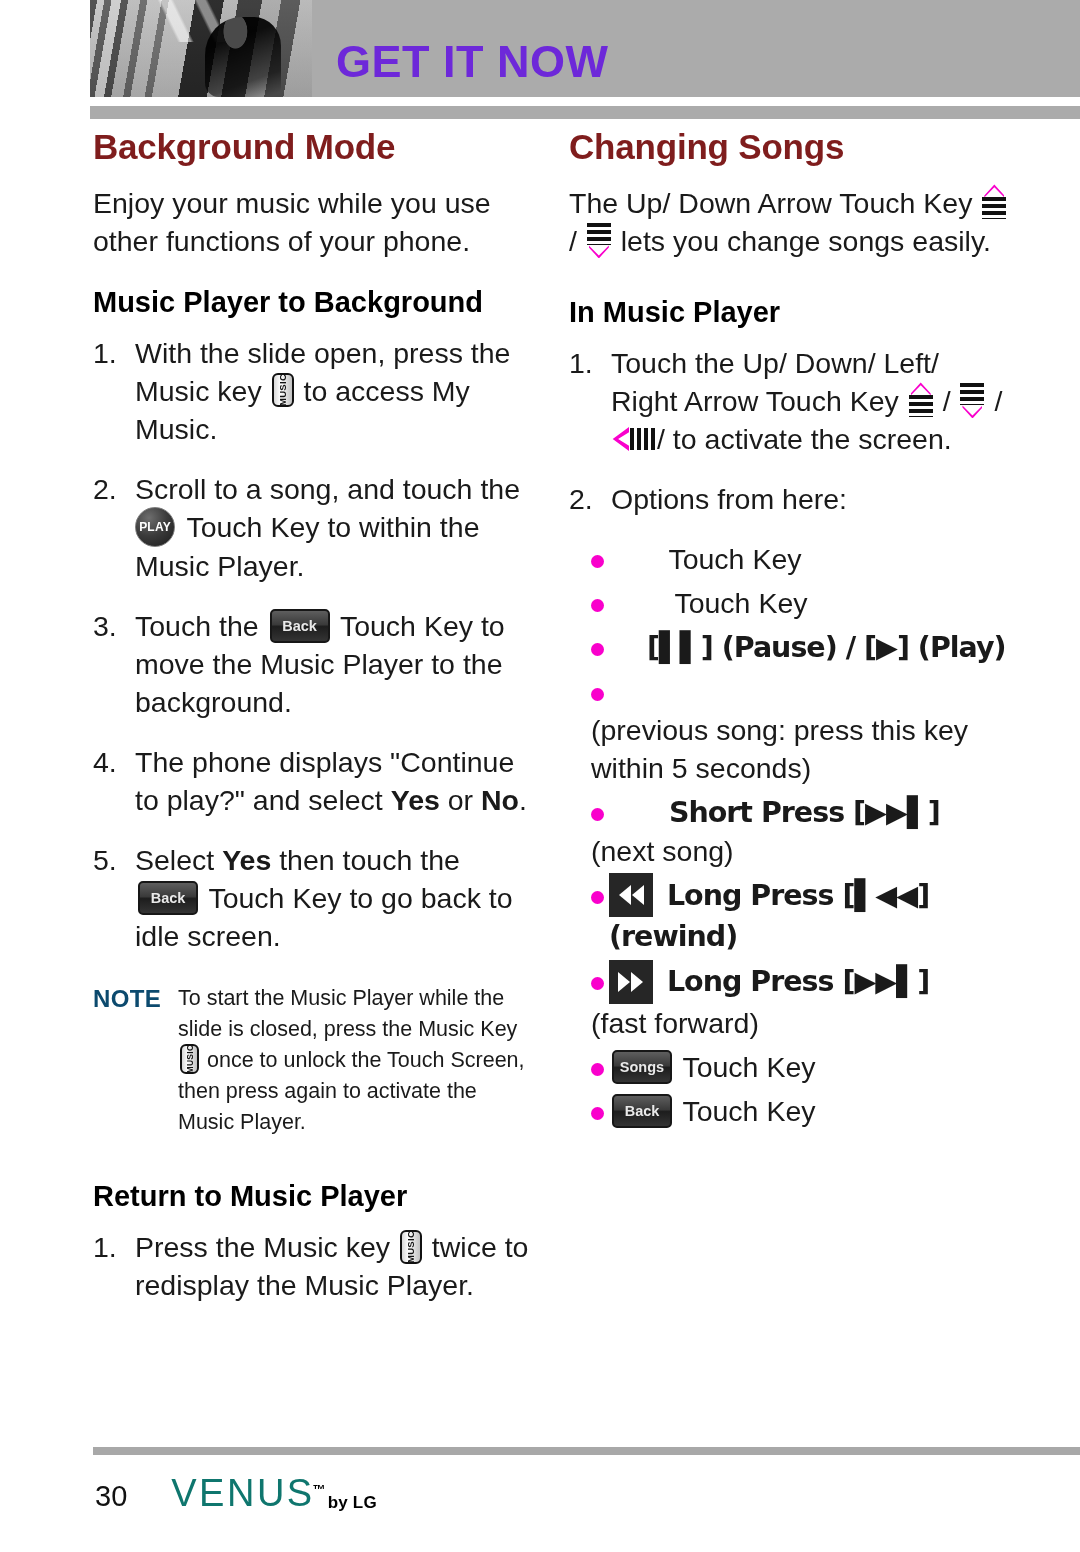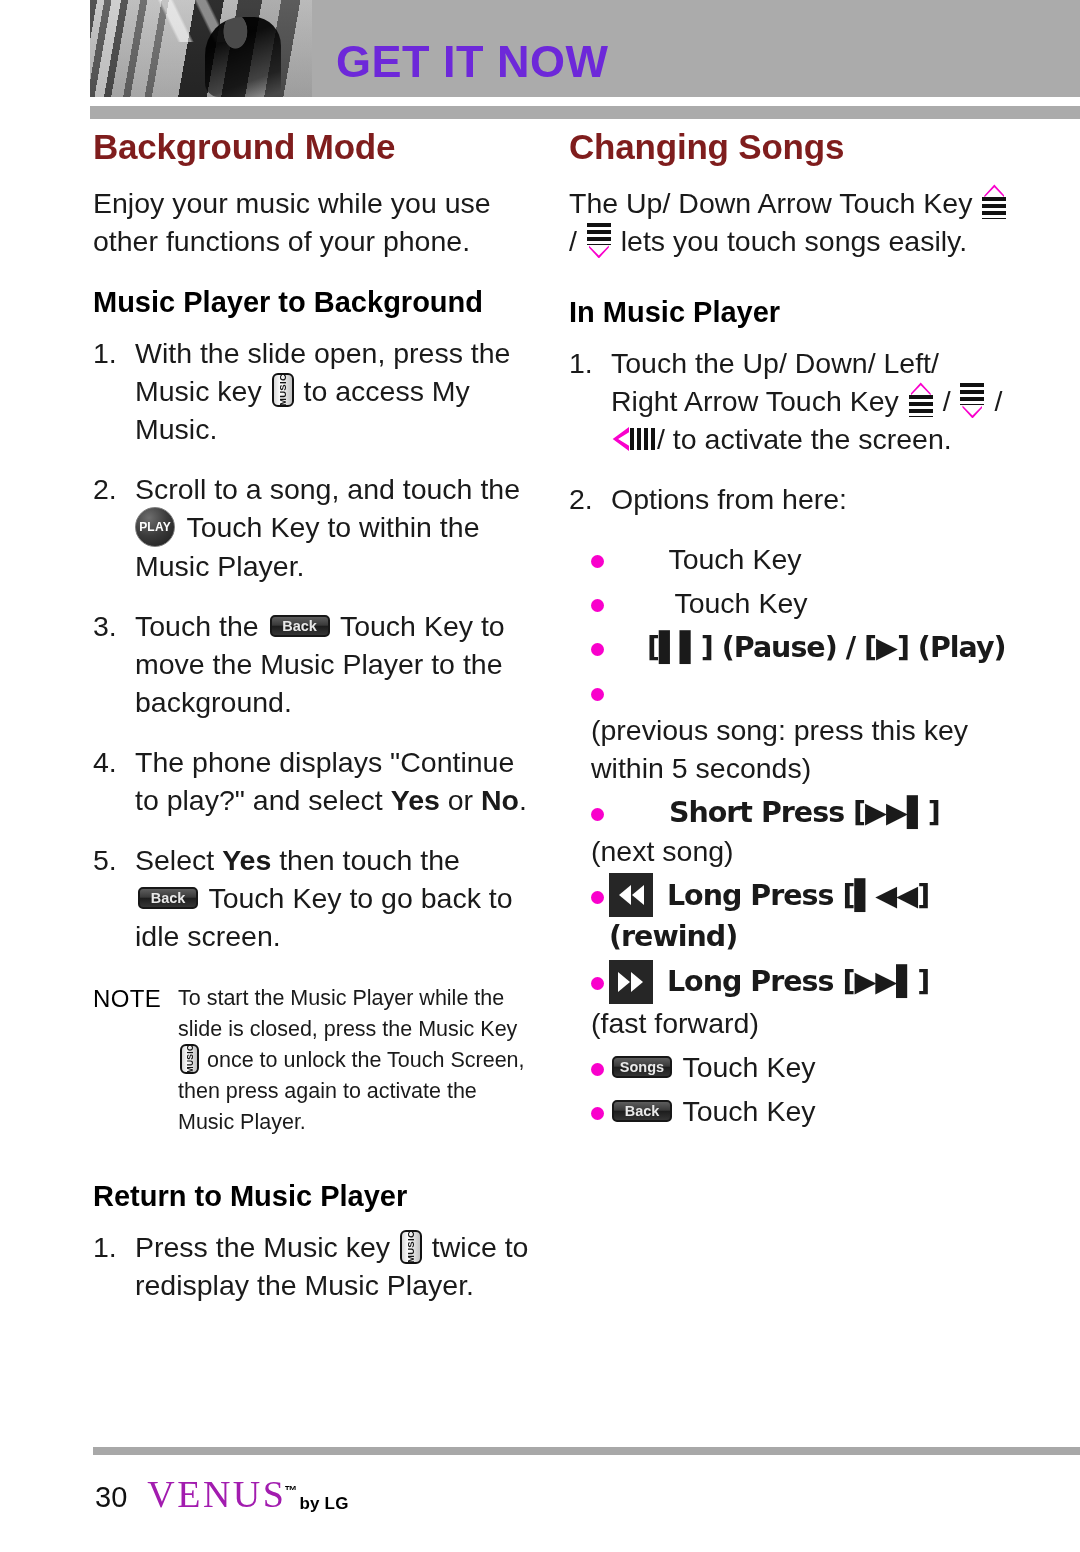--- a/index.html
+++ b/index.html
@@ -94,21 +94,21 @@
   .opt-indent { display: inline-block; width: 52px; }
   .opt-indent-sm { display: inline-block; width: 30px; }
 
   
   .note {
     position: relative; margin-top: 28px;
     font-size: 21.5px; line-height: 31px; color: #1a1a1a;
   }
   .note .lbl {
     position: absolute; left: 0; top: 0;
-    color: #000000; font-weight: normal; font-size: 24px; letter-spacing: .4px;
+    color: #0c4a6e; font-weight: bold; font-size: 24px; letter-spacing: .4px;
   }
   .note .txt { margin-left: 85px; }
 
   
   .ic { display: inline-block; vertical-align: middle; }
 
   
   .ic-music {
     width: 22px; height: 34px; border-radius: 6px;
     border: 2.2px solid #111;
@@ -133,21 +133,21 @@
   }
   .ic-play i {
     position: absolute; left: 50%; top: 50%;
     transform: translate(-50%,-50%);
     font-style: normal; font-weight: bold; font-size: 12px;
     color: #fff; letter-spacing: .2px;
   }
 
   
   .ic-key {
-    min-width: 60px; height: 22px; border-radius: 5px;
+    min-width: 60px; height: 34px; border-radius: 5px;
     background: linear-gradient(#5e5e5e 0%, #3a3a3a 45%, #1d1d1d 52%, #343434 100%);
     border: 2px solid #171717;
     position: relative; margin: -5px 3px 0 3px; padding: 0 9px;
   }
   .ic-key i {
     position: absolute; left: 50%; top: 50%;
     transform: translate(-50%,-50%);
     font-style: normal; font-weight: bold; font-size: 14.5px;
     color: #e9e9e9; white-space: nowrap;
   }
@@ -199,21 +199,21 @@
     background: #a8a8a8;
   }
   .footer {
     position: absolute; left: 95px; top: 1472px;
     display: flex; align-items: baseline; gap: 20px;
   }
   .pagenum { font-size: 29px; color: #111; }
   .logo { display: flex; align-items: flex-end; }
   .logo .venus {
     font-size: 38px; font-weight: normal; letter-spacing: 2.5px;
-    color: #a21caf; font-family: Liberation Serif, serif;
+    color: #0f766e; font-family: Liberation Sans, sans-serif; margin-left: 24px;
   }
   .logo .tm { font-size: 13px; font-weight: bold; position: relative; top: -18px; left: -2px; }
   .logo .bylg { font-size: 17px; font-weight: bold; letter-spacing: .2px; position: relative; top: -2px; }
 </style>
 </head>
 <body>
 
 <div class="page">
 
   <div class="header-band"></div>
@@ -300,21 +300,21 @@
 
     <p class="body">
       <span>The Up/ Down Arrow Touch Key</span>
       <span class="ic ic-arrow up">
         <span class="chev"></span><span class="bars"></span>
       </span>
       <span>/</span>
       <span class="ic ic-arrow down">
         <span class="bars"></span><span class="chev"></span>
       </span>
-      <span>lets you touch songs easily.</span>
+      <span>lets you change songs easily.</span>
     </p>
 
     <h3 class="sub" style="margin-top:34px">In Music Player</h3>
 
     <ol class="steps">
       <li>
         <span class="num">1.</span>
         <span>Touch the Up/ Down/ Left/ Right Arrow Touch Key</span>
         <span class="ic ic-arrow up">
           <span class="chev"></span><span class="bars"></span>

